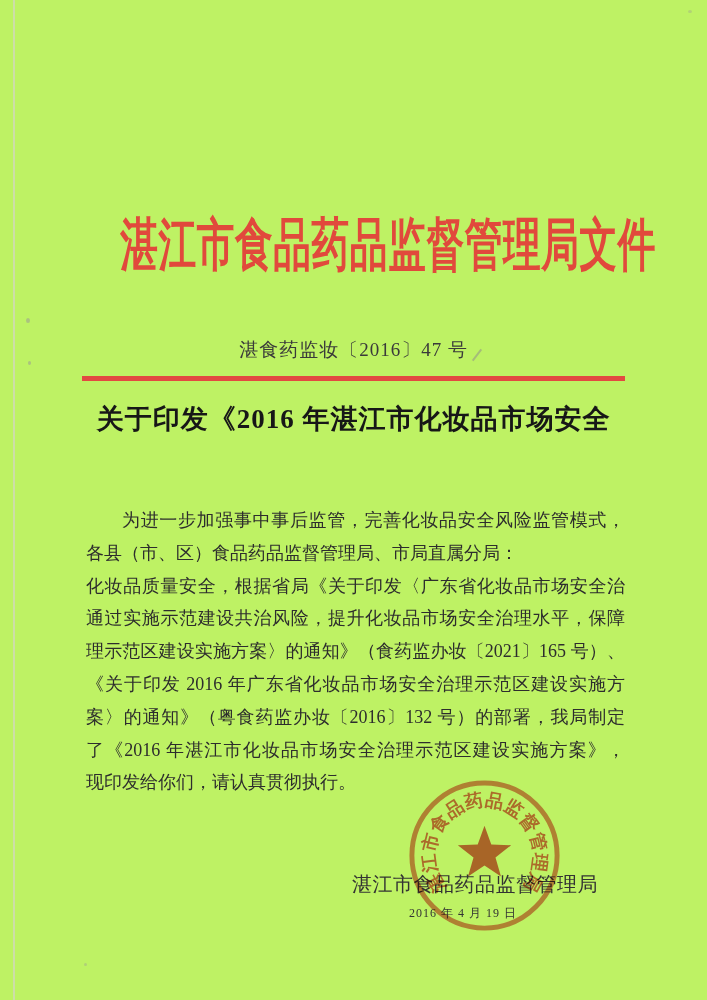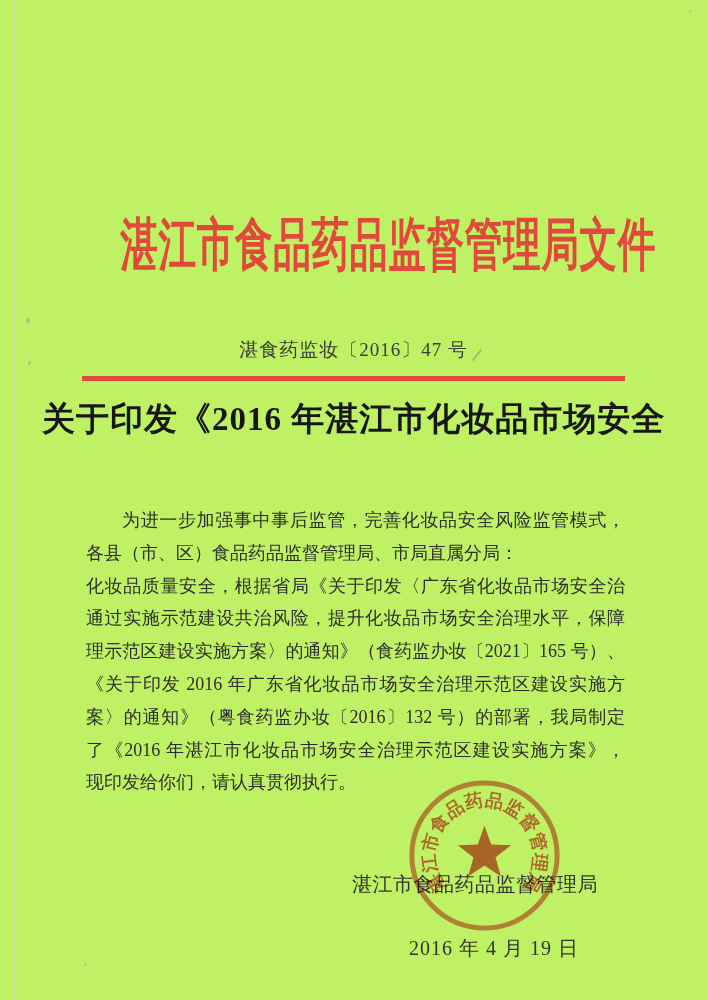--- a/index.html
+++ b/index.html
@@ -46,21 +46,21 @@
     font-size: 19px; line-height: 24px; color: #3a3a3a;
     letter-spacing: 1px;
   }
   .red-rule {
     position: absolute; top: 376px; left: 82px; width: 543px; height: 5px;
     background: var(--rule-red, #e24a41);
   }
   .notice-title {
     position: absolute; top: 402px; left: 0; width: 707px;
     text-align: center; font-weight: bold; color: #171717;
-    font-size: 33px; line-height: 34px; letter-spacing: 1px;
+    font-size: 27px; line-height: 34px; letter-spacing: 1px;
   }
   .body-text {
     position: absolute; top: 504px; left: 86px; width: 539px;
     font-size: 18px; color: var(--text-color, #2d2d2d);
   }
   .body-text .line {
     height: 32.8px; line-height: 32.8px;
     white-space: nowrap;
   }
   .body-text .line.jst {
@@ -69,23 +69,22 @@
     text-align-last: justify;
   }
   .body-text .line.indent { text-indent: 2em; }
   .signature {
     position: absolute; top: 872px; left: 352px;
     font-size: 20px; line-height: 24px; color: #333; letter-spacing: 0.5px;
     white-space: nowrap;
   }
   .date {
     position: absolute; top: 901px; left: 409px;
-    font-size: 20px; line-height: 24px; color: #333; letter-spacing: 1px;
+    font-size: 12px; line-height: 24px; color: #333; letter-spacing: 1px;
     white-space: nowrap;
-    margin-top: 35px;
   }
   .seal {
     position: absolute; left: 402px; top: 773px;
     width: 165px; height: 165px;
     mix-blend-mode: multiply;
     opacity: 0.85;
   }
   .seal text {
     font-family: "Liberation Serif", "DejaVu Serif", serif;
     font-size: 22px; font-weight: bold; letter-spacing: 0.7px;

